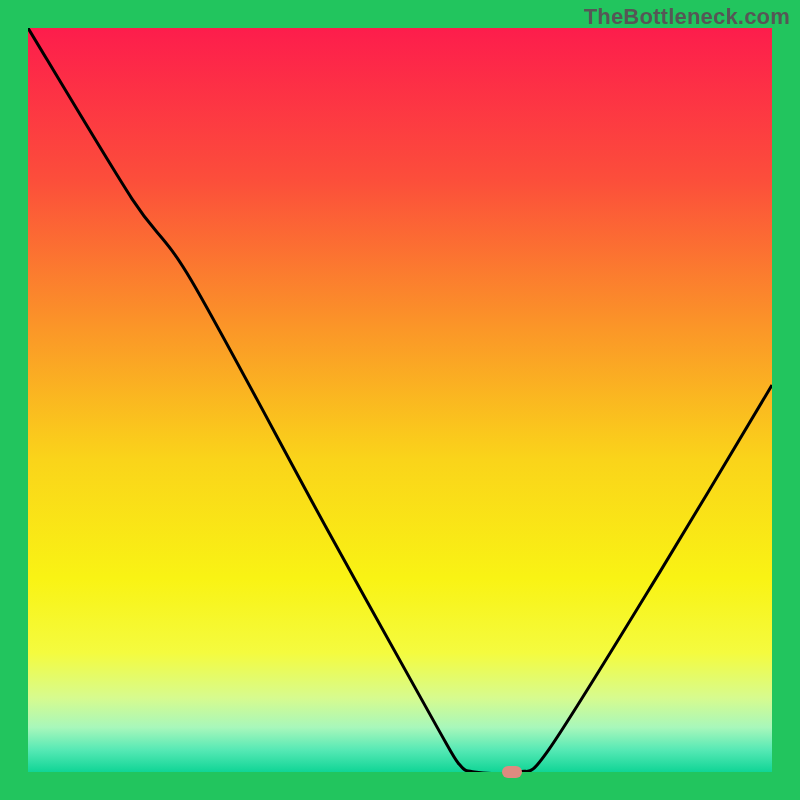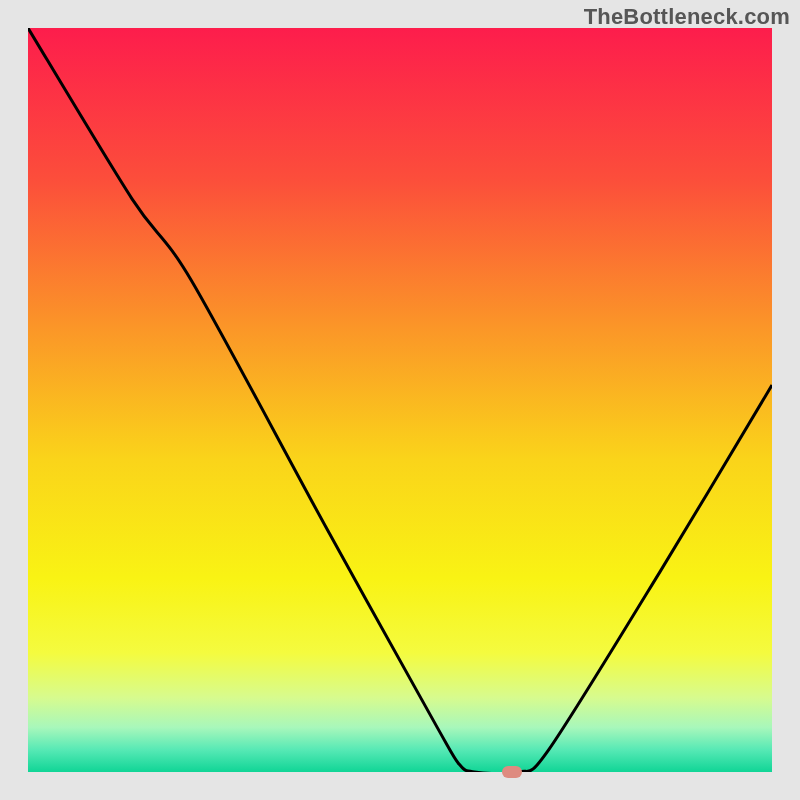--- a/index.html
+++ b/index.html
@@ -7,21 +7,21 @@
     padding: 0;
     width: 800px;
     height: 800px;
     background: #000000;
     overflow: hidden;
   }
   .frame {
     position: relative;
     width: 800px;
     height: 800px;
-    background: #e5e5e5;
+    background: #22c55e;
   }
   .watermark {
     position: absolute;
     top: 4px;
     right: 10px;
     font-family: Arial, Helvetica, sans-serif;
     font-size: 22px;
     font-weight: 600;
     color: #565656;
     letter-spacing: 0.2px;

